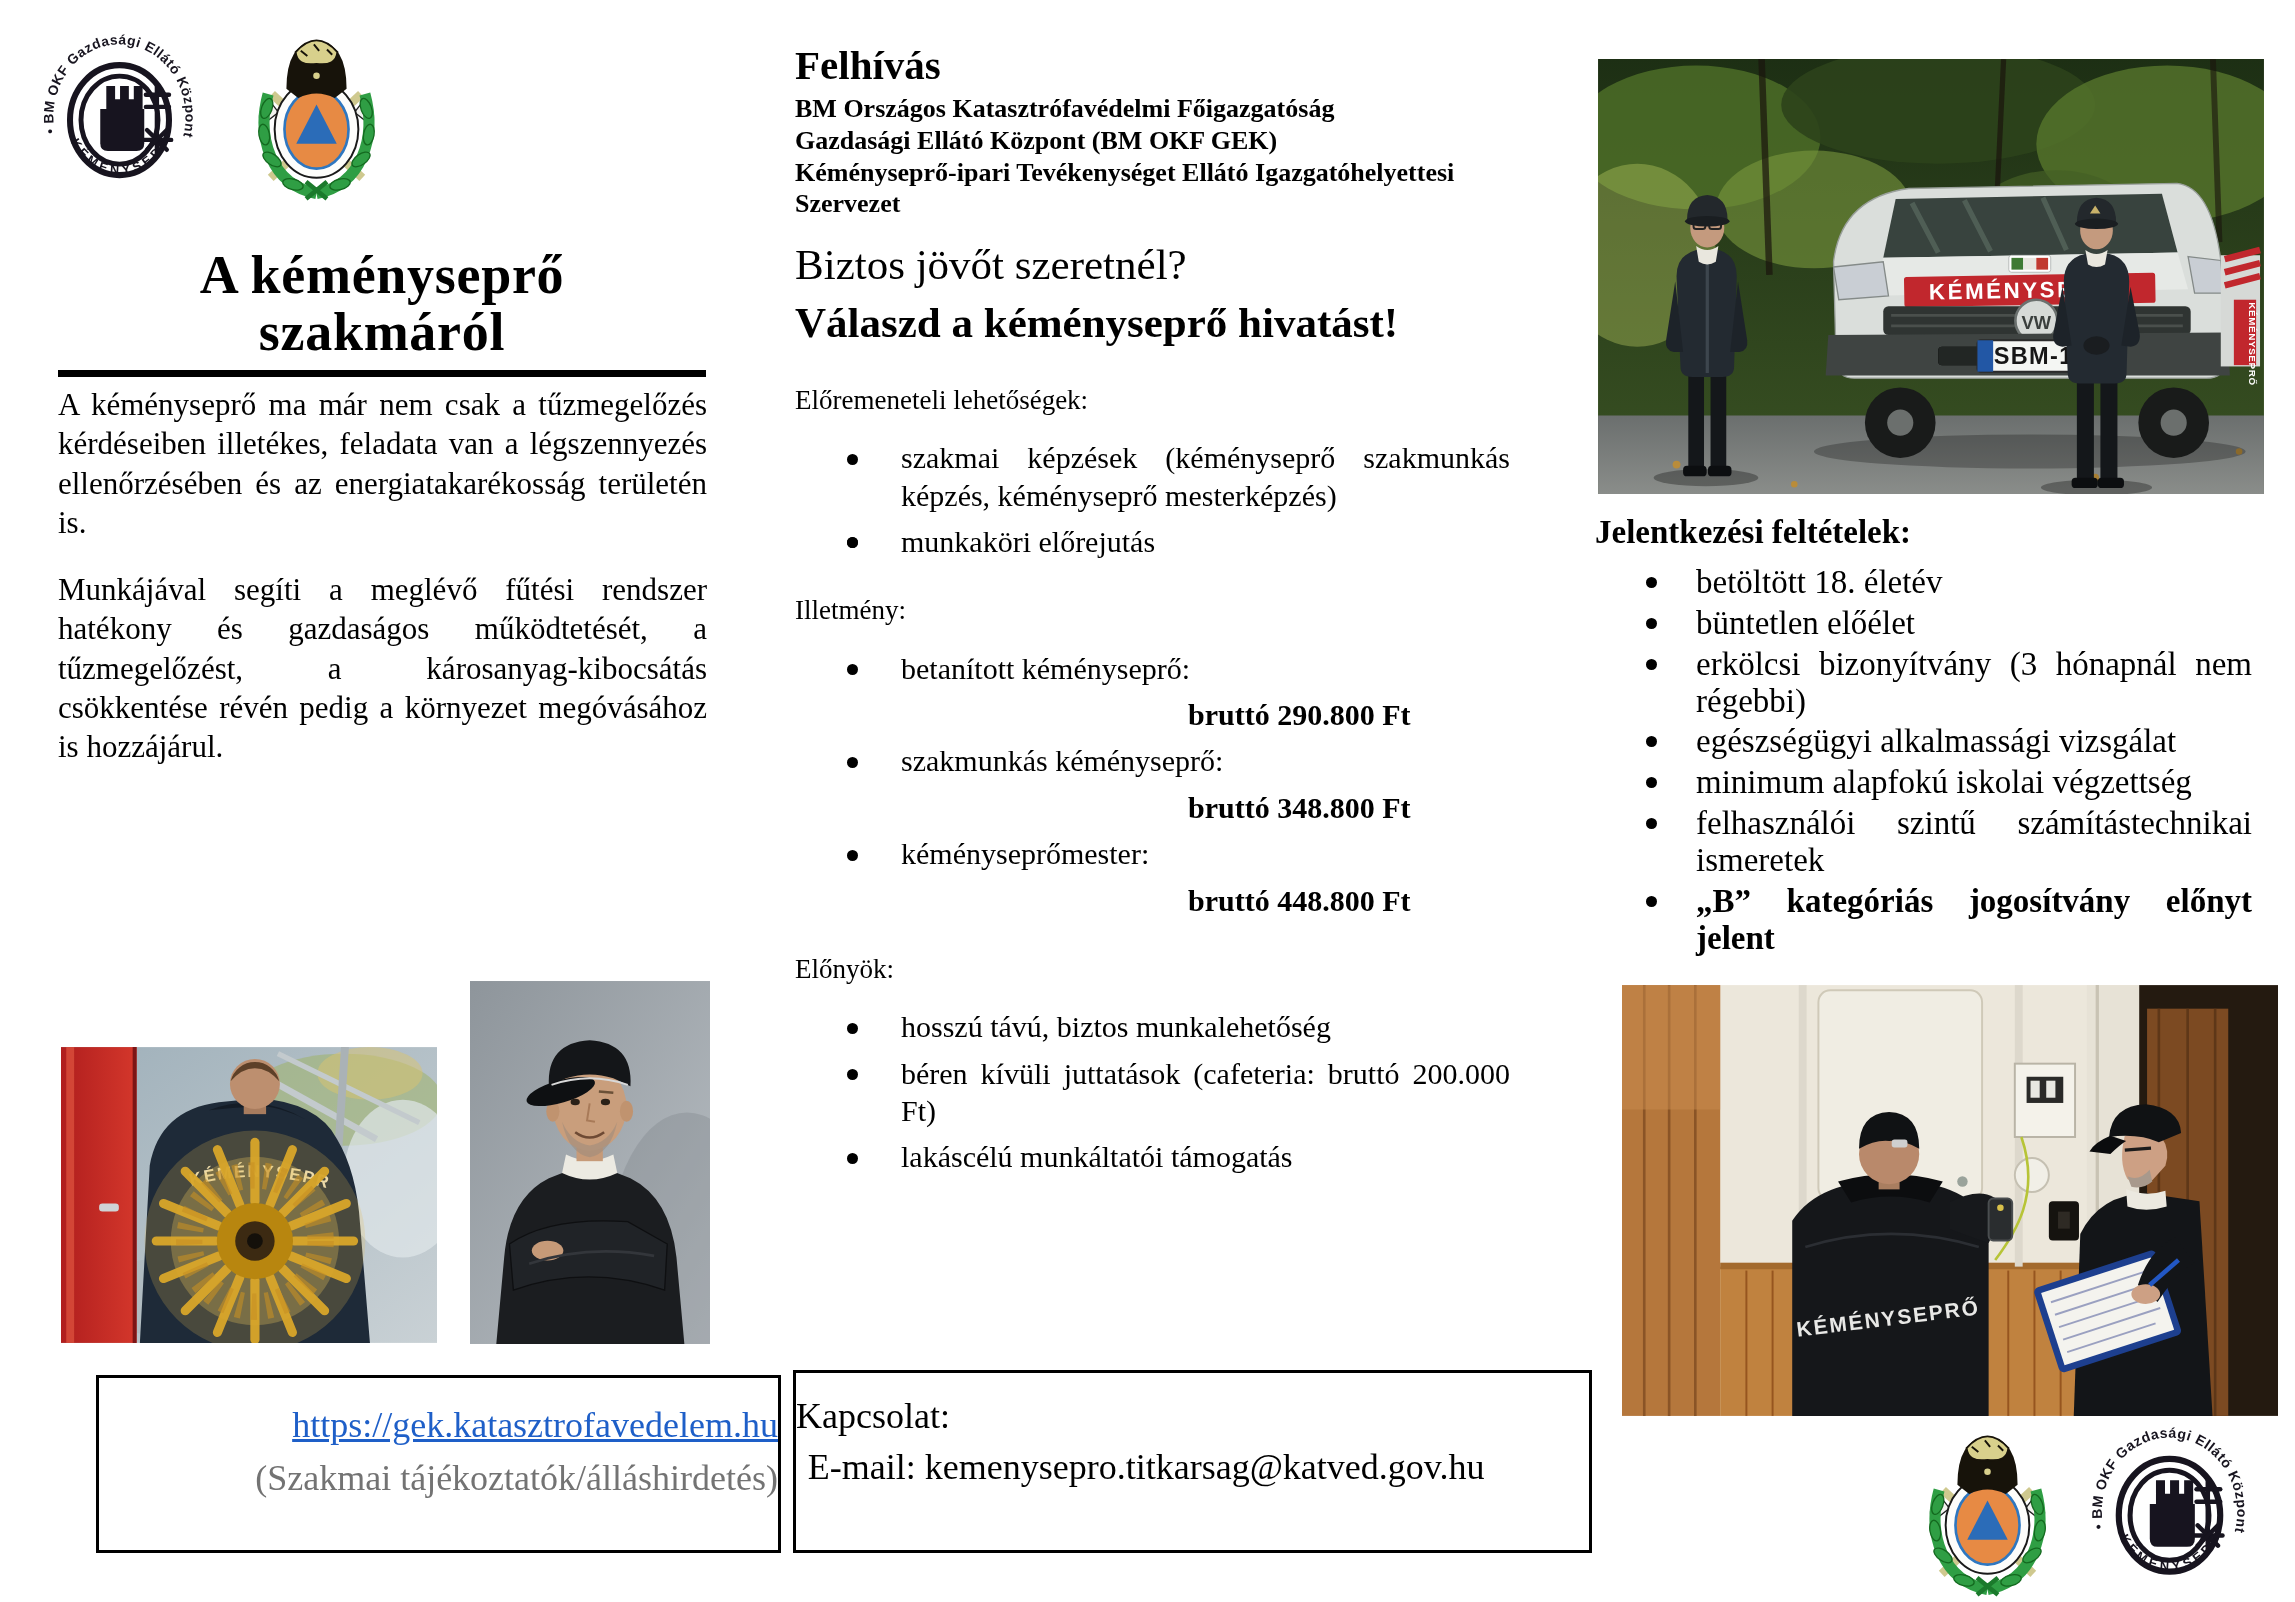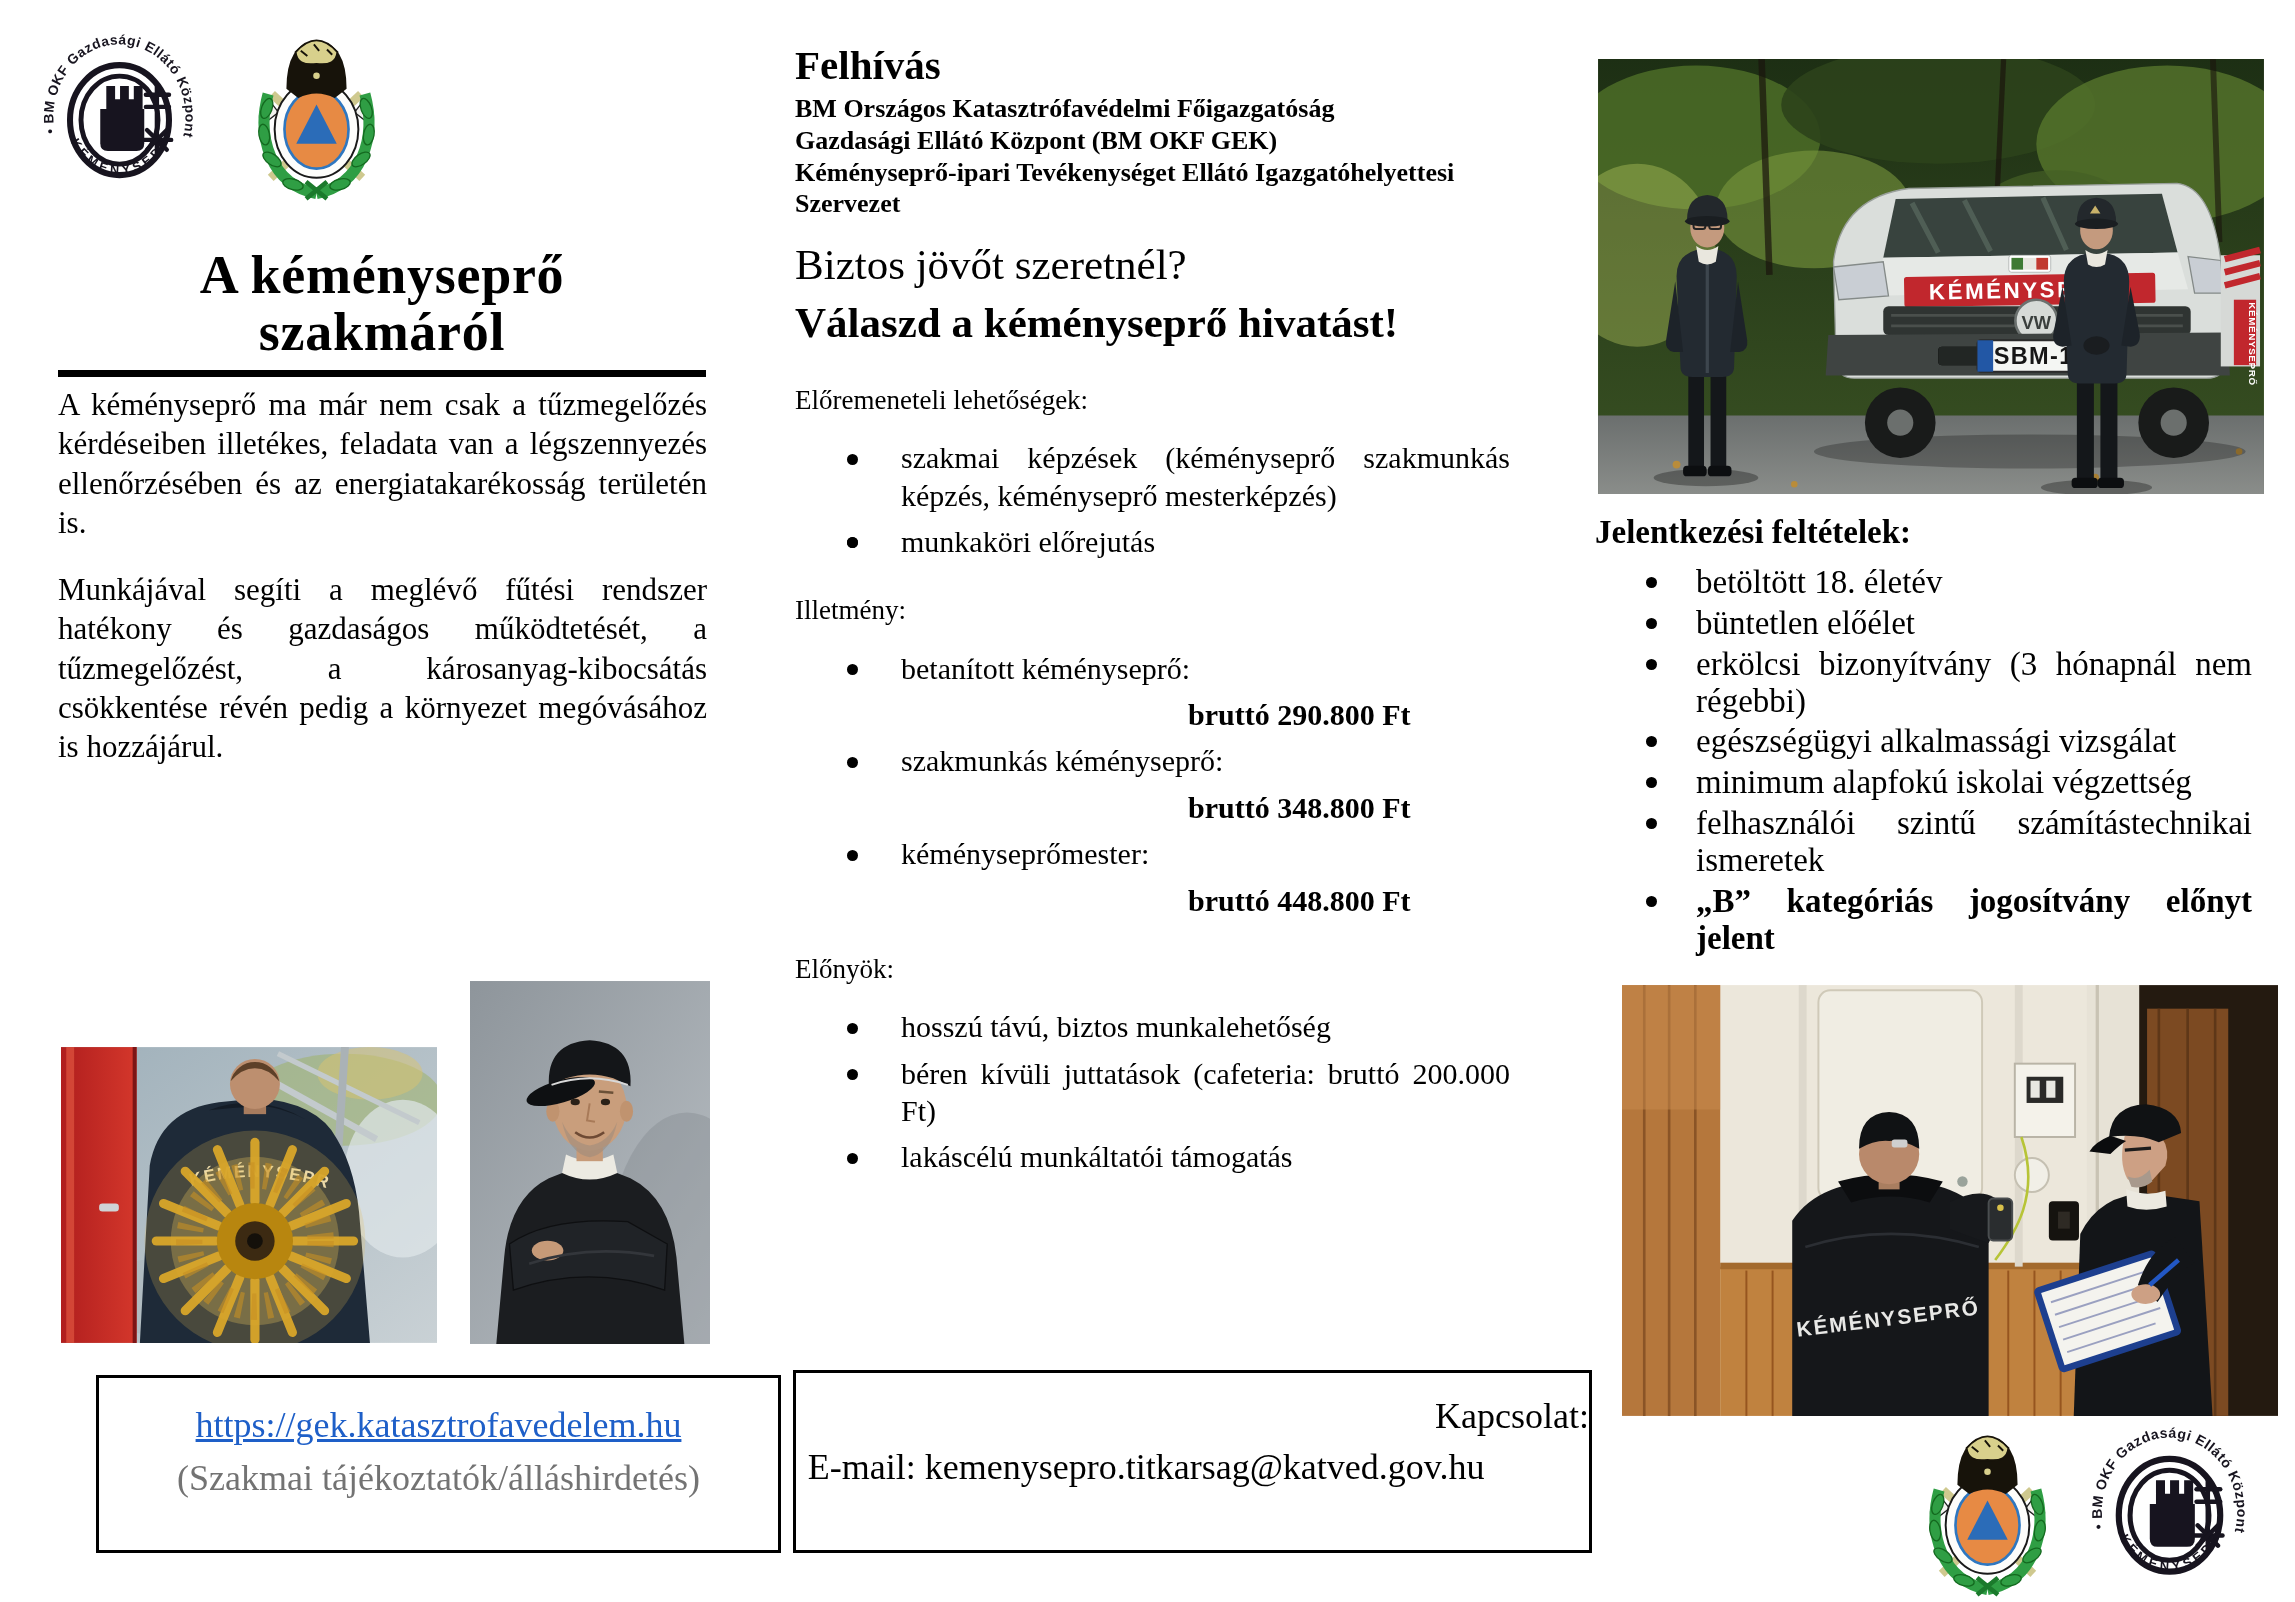--- a/index.html
+++ b/index.html
@@ -15,21 +15,21 @@
   
   .left-heading-wrap{left:58px;top:247px;width:648px;text-align:center;}
   .left-heading{
     display:inline-block;font-size:54px;font-weight:bold;line-height:1.05;
     border-bottom:7.9px solid #000;padding:0 11.8px 9.2px 11.8px;letter-spacing:0.7px;
   }
   .left-paragraphs{left:58px;top:385px;width:649px;font-size:31px;line-height:1.27;text-align:justify;}
   .left-paragraphs p{margin:0 0 27.5px 0;}
   .link-box{
     left:96px;top:1375px;width:685px;height:178px;
-    border:3.9px solid #000;box-sizing:border-box;text-align:center;padding-top:26px;
+    border:3.9px solid #000;box-sizing:border-box;text-align:right;padding-top:26px;
   }
   .link-box a{font-size:36px;text-decoration:underline;}
   .link-sub{font-size:36px;margin-top:10.5px;color:#737373;}
   
   .mid-header{left:795px;top:43px;width:715px;text-align:left;}
   .mid-title{font-size:41px;font-weight:bold;line-height:1.1;}
   .mid-org{font-size:26px;font-weight:bold;line-height:1.22;margin-top:5.2px;}
   .mid-slogan1{font-size:43px;font-weight:normal;margin-top:19.6px;line-height:1.15;}
   .mid-slogan2{font-size:43px;font-weight:bold;margin-top:9.2px;line-height:1.15;}
   .mid-body{left:795px;top:384px;width:715px;font-size:30px;line-height:1.24;}
@@ -37,21 +37,21 @@
   .sec-gap{margin-top:34px;}
   .li{position:relative;padding-left:106px;text-align:justify;margin-bottom:9.2px;}
   .li .dot{
     position:absolute;left:52px;top:14.4px;width:11px;height:11px;border-radius:50%;background:#000;
   }
   .price{font-weight:bold;margin:0 0 9.2px 393px;}
   .contact-box{
     left:793px;top:1370px;width:799px;height:183px;
     border:3.9px solid #000;box-sizing:border-box;padding-top:22px;
   }
-  .contact-title{text-align:right;font-size:36px;}
+  .contact-title{text-align:left;font-size:36px;}
   .contact-email{font-size:36px;margin-top:9.2px;padding-left:11.8px;}
   
   .right-heading{left:1595px;top:514px;font-size:33px;font-weight:bold;}
   .right-list{left:1595px;top:564px;width:657px;font-size:33px;line-height:1.12;}
   .right-list .li{padding-left:101px;margin-bottom:3.9px;}
   .right-list .li .dot{left:51px;top:13px;}
   .li.bold .li-text{font-weight:bold;}
   
   .photo{display:block;}
   svg text{font-family:"Liberation Sans", sans-serif;}

